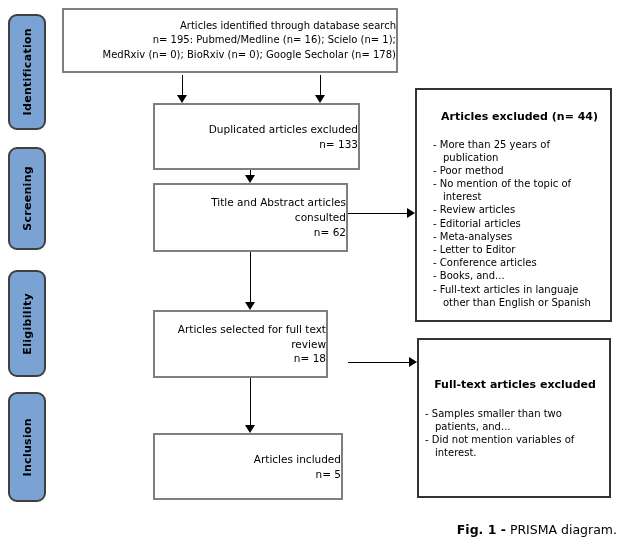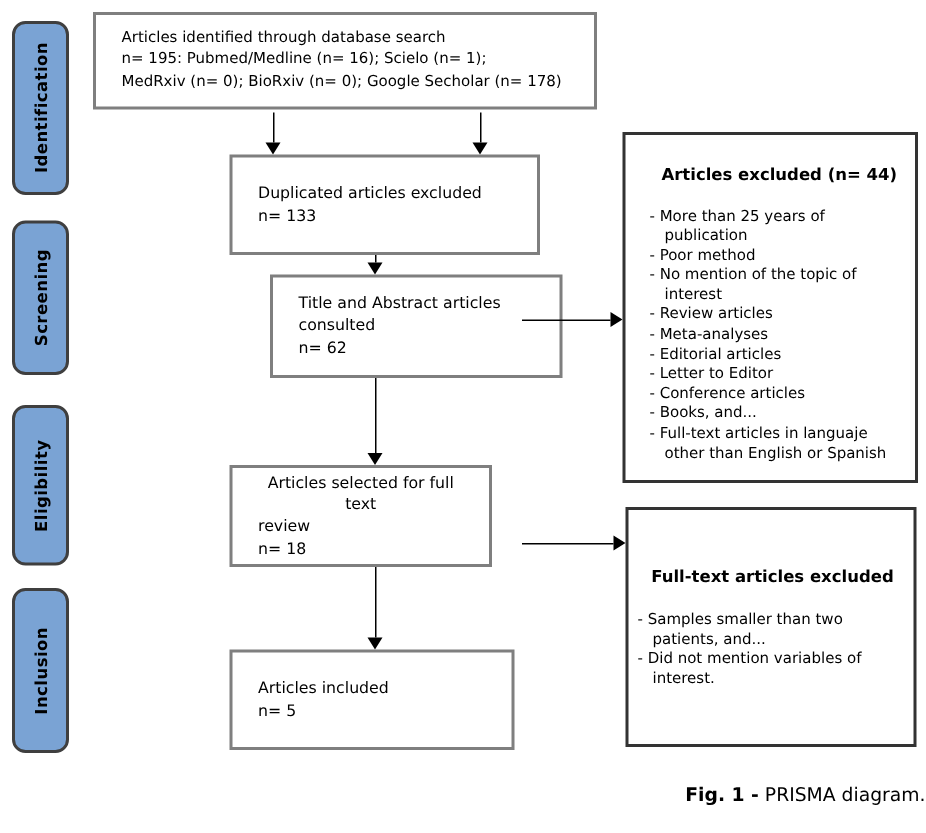--- a/index.html
+++ b/index.html
@@ -15,22 +15,22 @@
     box-sizing:border-box;display:flex;align-items:center;justify-content:center;
   }
   .stage span{
     writing-mode:vertical-rl;transform:rotate(180deg);
     font-weight:bold;font-size:11px;letter-spacing:.3px;white-space:nowrap;
   }
   
   .fbox{
     position:absolute;background:#fff;border:2px solid #7f7f7f;
     box-sizing:border-box;display:flex;flex-direction:column;
-    align-items:flex-start;justify-content:center;text-align:center;
-    font-size:10.5px;line-height:1.4;padding:2px 17px;
+    align-items:flex-end;justify-content:center;text-align:center;
+    font-size:10.5px;line-height:1.4;padding:2px 0;
   }
   #box-identified{font-size:10px;line-height:1.45;}
   
   .xbox{
     position:absolute;background:#fff;border:2px solid #333;
     box-sizing:border-box;font-size:10px;line-height:1.32;
   }
   .xbox .xtitle{font-weight:bold;font-size:11px;text-align:center;}
   .xbox ul{list-style:none;margin:0;padding:0;}
   .xbox li{padding-left:10px;text-indent:-10px;margin:0;}
@@ -76,21 +76,21 @@
     <div>Articles identified through database search</div>
     <div>n= 195: Pubmed/Medline (n= 16); Scielo (n= 1);</div>
     <div>MedRxiv (n= 0); BioRxiv (n= 0); Google Secholar (n= 178)</div>
   </div>
 
   <div class="fbox" style="left:153px;top:103px;width:207px;height:67px;">
     <div>Duplicated articles excluded</div>
     <div>n= 133</div>
   </div>
 
-  <div class="fbox" style="left:153px;top:183px;width:195px;height:69px;margin-left:27px;">
+  <div class="fbox" style="left:153px;top:183px;width:195px;height:69px;">
     <div>Title and Abstract articles</div>
     <div>consulted</div>
     <div>n= 62</div>
   </div>
 
   <div class="fbox" style="left:153px;top:310px;width:175px;height:68px;">
     <div>Articles selected for full text</div>
     <div>review</div>
     <div>n= 18</div>
   </div>
@@ -100,22 +100,22 @@
     <div>n= 5</div>
   </div>
 
   <div class="xbox" style="left:415px;top:88px;width:197px;height:234px;padding:20px 4px 0 16px;">
     <div class="xtitle" style="margin-bottom:13px;">Articles excluded (n= 44)</div>
     <ul>
       <li>- More than 25 years of publication</li>
       <li>- Poor method</li>
       <li>- No mention of the topic of interest</li>
       <li>- Review articles</li>
+      <li>- Editorial articles</li>
       <li>- Meta-analyses</li>
-      <li>- Editorial articles</li>
       <li>- Letter to Editor</li>
       <li>- Conference articles</li>
       <li>- Books, and...</li>
       <li>- Full-text articles in languaje other than English or Spanish</li>
     </ul>
   </div>
 
   <div class="xbox" style="left:417px;top:338px;width:194px;height:160px;padding:38px 4px 0 6px;">
     <div class="xtitle" style="margin-bottom:14px;">Full-text articles excluded</div>
     <ul>

